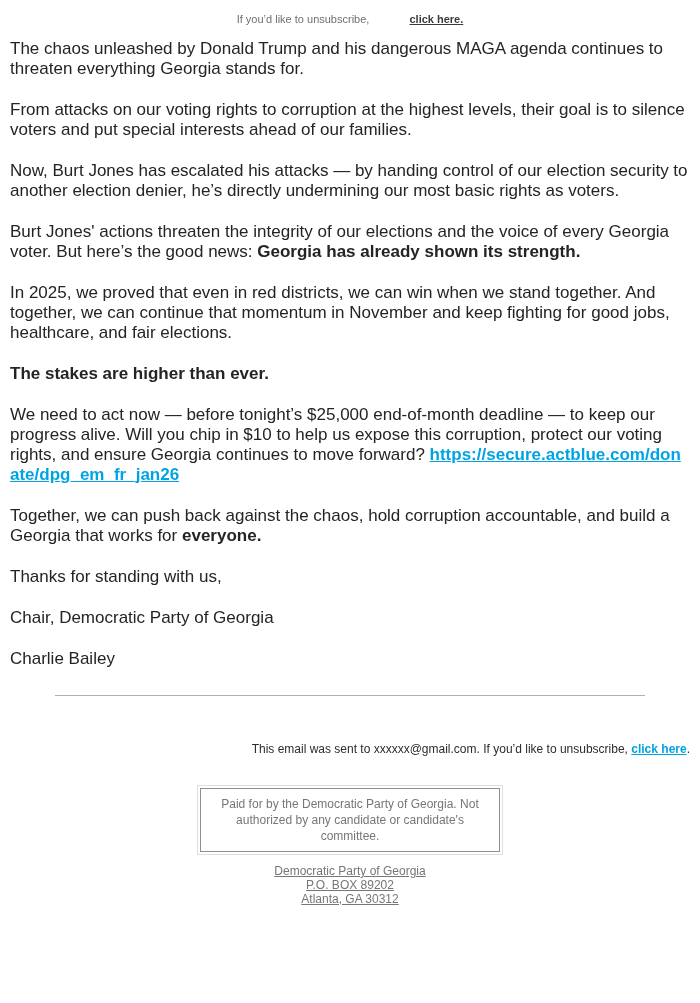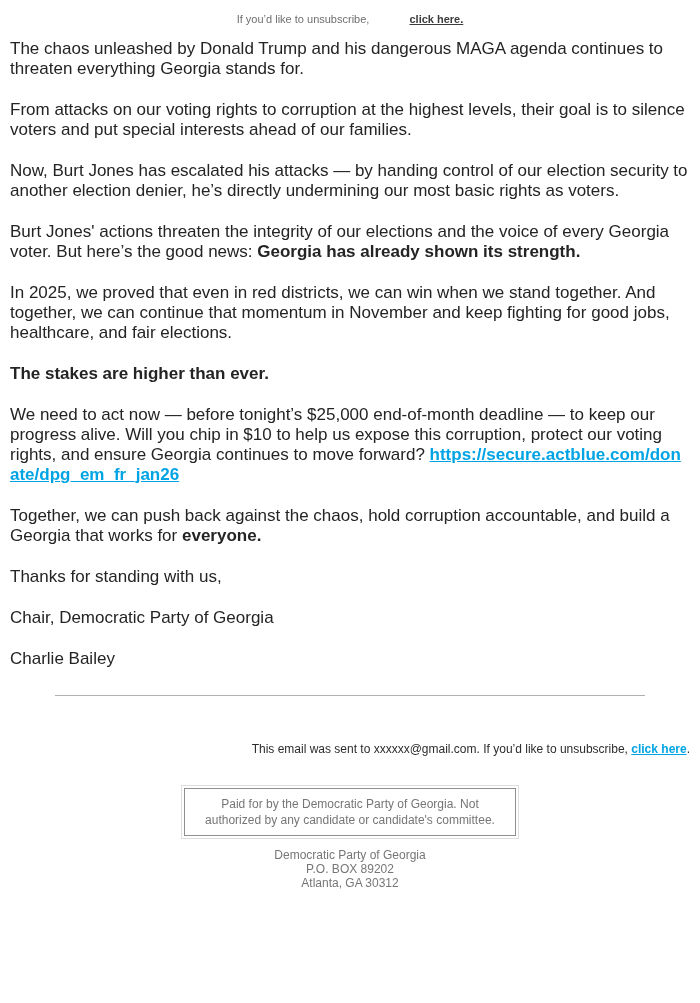--- a/index.html
+++ b/index.html
@@ -54,38 +54,39 @@
     margin-top: 46px;
   }
   .sent-link {
     color: #00a4e4;
     font-weight: bold;
     text-decoration: underline;
     cursor: pointer;
   }
 
   .disclaimer-box {
-    width: 332px;
+    width: 300px;
     margin: 32px auto 0 auto;
     border: 1px solid #8f8f8f;
     outline: 1px solid #dedede;
     outline-offset: 2px;
     padding: 7px 14px;
     text-align: center;
     font-size: 12px;
     line-height: 16px;
     color: #767676;
   }
 
   .address {
     text-align: center;
     font-size: 12px;
     line-height: 14px;
     color: #767676;
     margin-top: 12px;
+    text-decoration: underline;
   }
 </style>
 </head>
 <body>
 
 <div class="email">
 
   <div class="unsub-top"><span>If you’d like to unsubscribe, </span><a class="unsub-top-link">click here.</a></div>
 
   <p class="para">The chaos unleashed by Donald Trump and his dangerous MAGA agenda continues to threaten everything Georgia stands for.</p>

